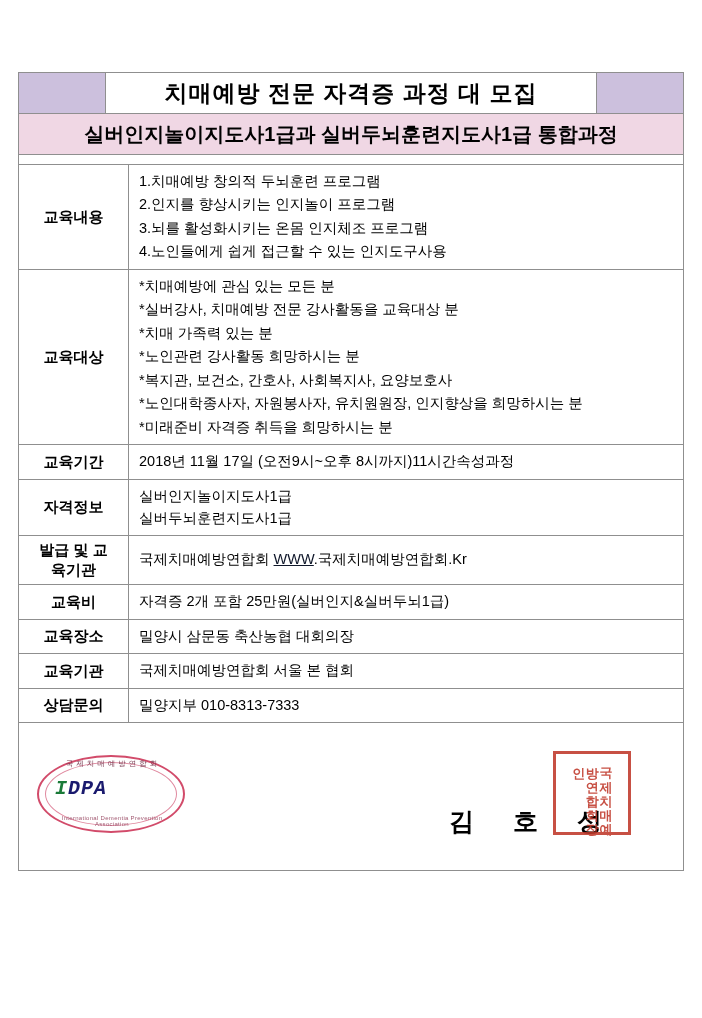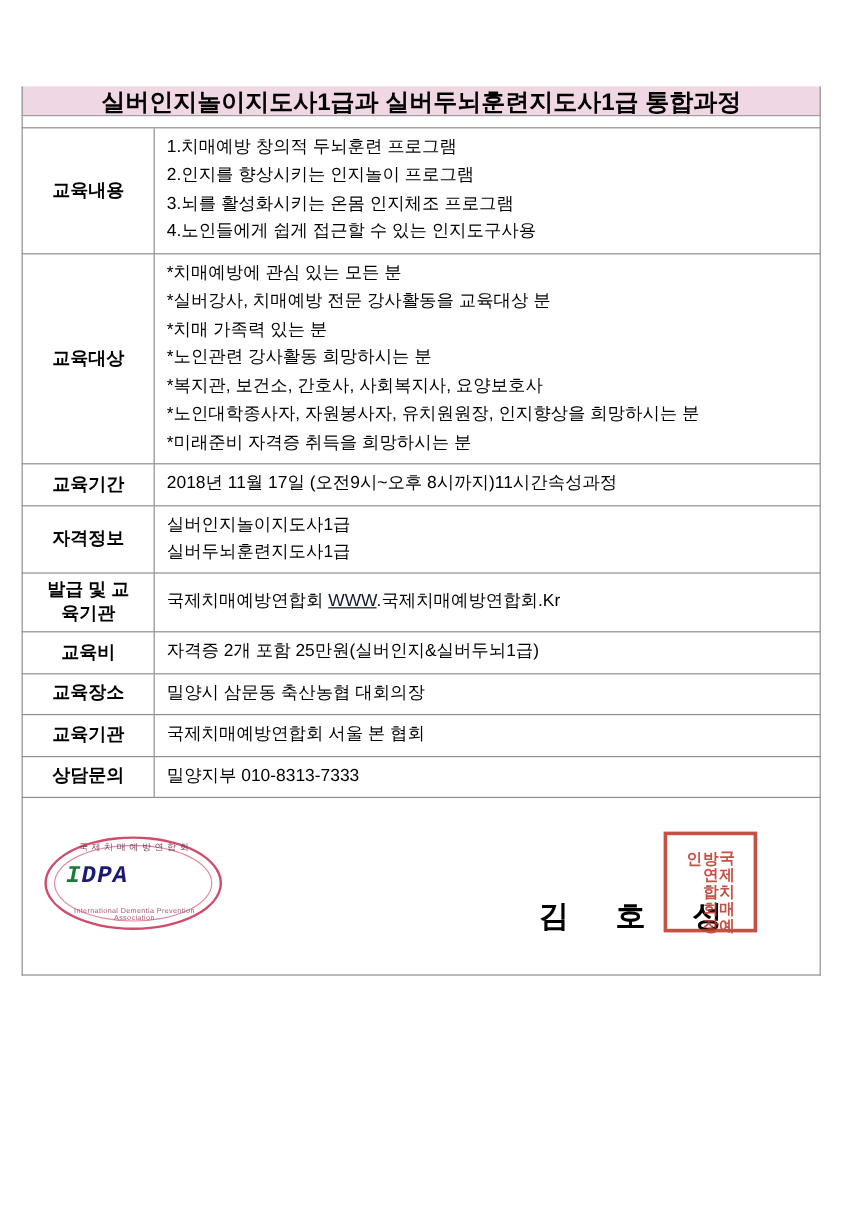--- a/index.html
+++ b/index.html
@@ -45,23 +45,23 @@
   .title-text {
     font-size: 23px;
     font-weight: bold;
     letter-spacing: 1px;
     white-space: nowrap;
   }
   .subtitle-wrap {
     border: 1px solid #8f8f8f;
     border-top: none;
     background: #f0d7e4;
-    height: 25px;
-    display: flex;
-    align-items: flex-start;
+    height: 41px;
+    display: flex;
+    align-items: center;
     justify-content: center;
     box-sizing: border-box;
   }
   .subtitle-text {
     font-size: 20px;
     font-weight: bold;
     white-space: nowrap;
   }
   .spacer-row {
     border: 1px solid #8f8f8f;
@@ -218,20 +218,25 @@
     flex-wrap: wrap;
     align-content: center;
     justify-content: center;
   }
 </style>
 </head>
 <body>
 
 <div class="page">
 
+  <div class="title-wrap">
+    <div class="title-inner">
+      <span class="title-text">치매예방 전문 자격증 과정 대 모집</span>
+    </div>
+  </div>
 
   <div class="subtitle-wrap">
     <span class="subtitle-text">실버인지놀이지도사1급과 실버두뇌훈련지도사1급 통합과정</span>
   </div>
 
   <div class="spacer-row"></div>
 
   <table class="info">
     <tbody>
       <tr>

